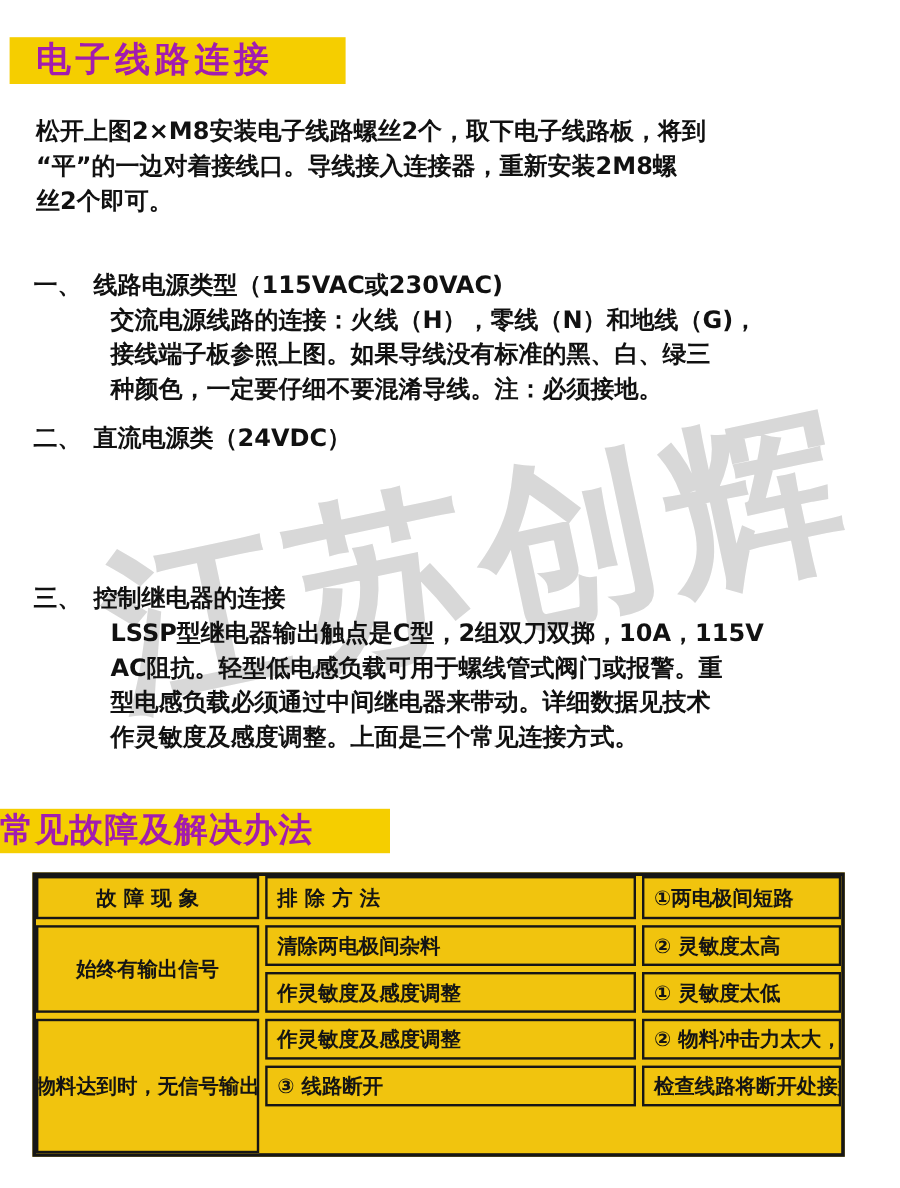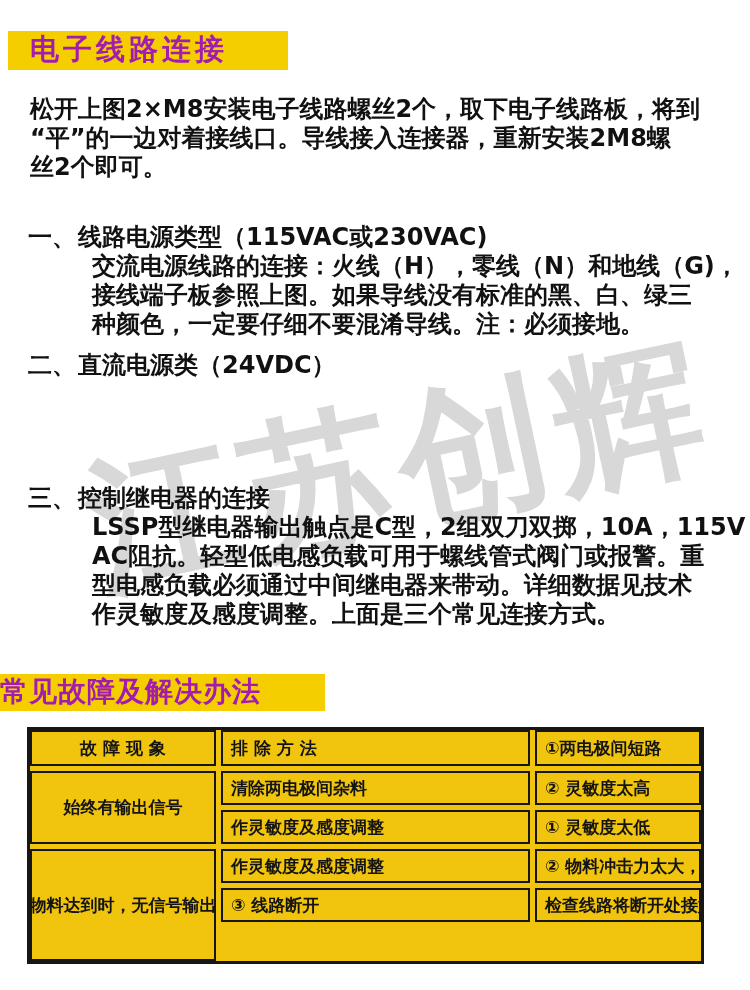--- a/index.html
+++ b/index.html
@@ -24,21 +24,21 @@
   }
   .content { position:relative; z-index:1; }
   
   .bar {
     position:absolute; background:#F5CE00; color:#a21caf;
     display:flex; align-items:flex-end; font-weight:bold;
   }
   .bar1 { left:8px;  top:31px;  width:280px; height:39px; font-size:29px; padding-left:22px; letter-spacing:4px; }
   .bar2 { left:0px;  top:674px; width:325px; height:37px; font-size:28px; letter-spacing:1px; }
   
-  .tline { height:29px; line-height:29px; font-size:24px; white-space:nowrap; font-weight:bold; }
+  .tline { height:29px; line-height:29px; font-size:20px; white-space:nowrap; font-weight:bold; }
   .intro { position:absolute; left:30px; top:95px; width:712px; }
   .section { position:absolute; left:28px; width:714px; }
   .sec1 { top:223px; } .sec2 { top:351px; } .sec3 { top:484px; }
   .sec-title { display:flex; }
   .sec-num { width:50px; flex:0 0 50px; }
   .sec-lines { margin-left:64px; }
   
   .faults-table {
     position:absolute; left:27px; top:727px; width:677px;
     background:#F1C40E; border:3px solid #161616;

